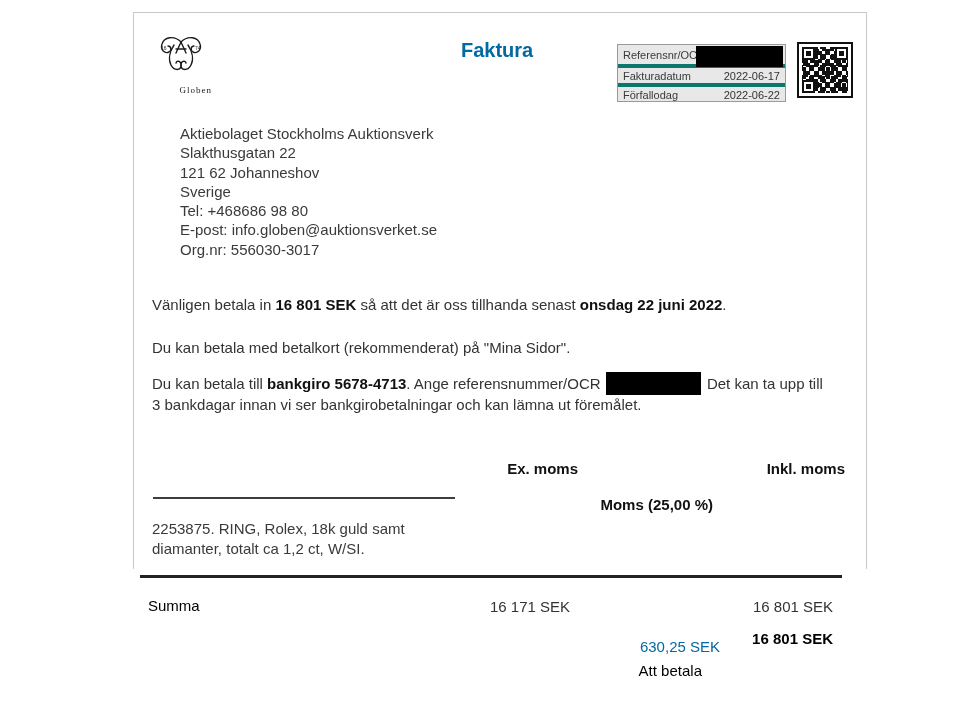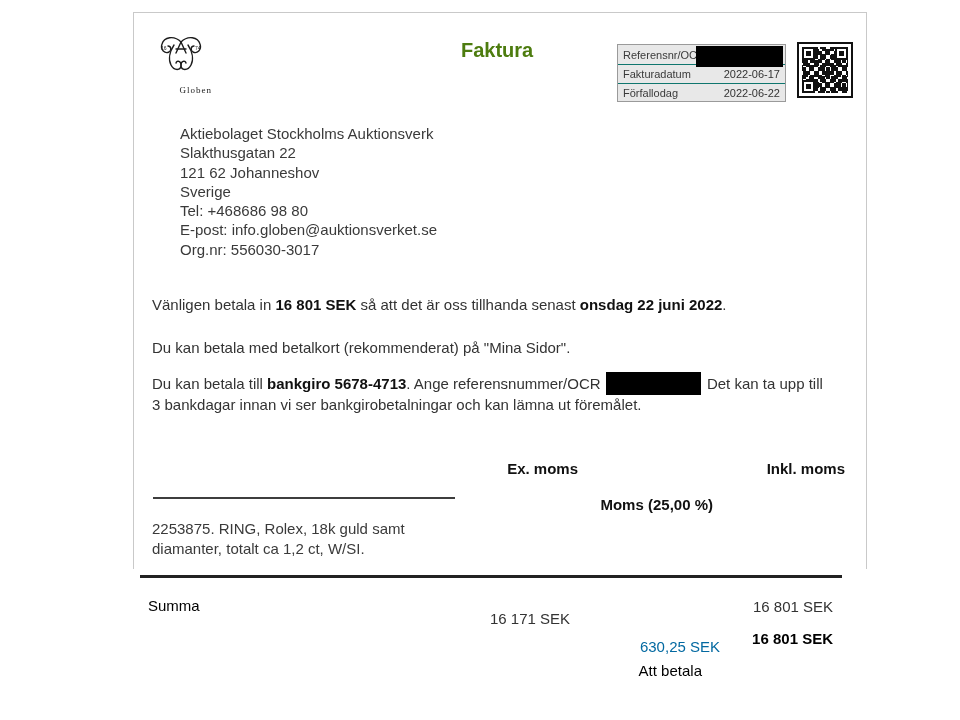--- a/index.html
+++ b/index.html
@@ -12,31 +12,31 @@
     position:absolute; left:133px; top:12px; width:734px; height:557px;
     border:1px solid #c9c9c9; border-bottom:none; background:#ffffff;
   }
   
   .logo { position:absolute; left:150px; top:33px; width:62px; text-align:right; }
   .logo-caption {
     font-family:"Liberation Serif", serif; font-size:9px; letter-spacing:1px;
     color:#222; margin-top:-2px;
   }
   
-  .title { position:absolute; left:461px; top:39px; font-size:20px; font-weight:700; color:#4d7c0f; }
+  .title { position:absolute; left:461px; top:39px; font-size:20px; font-weight:700; color:#0369a1; }
   
   .meta-box {
     position:absolute; left:617px; top:44px; width:169px; height:58px;
     background:#e8e8e8; border:1px solid #9a9a9a; font-size:11px; color:#3a3a3a;
   }
   .meta-row {
     display:flex; justify-content:space-between; align-items:center;
     height:19px; padding:0 5px;
   }
-  .meta-row + .meta-row { border-top:1px solid #0f766e; }
+  .meta-row + .meta-row { border-top:4px solid #0f766e; }
   .meta-value { color:#333; }
   .bar-ocr { position:absolute; left:696px; top:46px; width:87px; height:21px; background:#000; }
   
   .qr {
     position:absolute; left:797px; top:42px; width:56px; height:56px;
     border:2px solid #111; background:#fff; padding:3px;
   }
   .qr-inner {
     position:relative; width:100%; height:100%;
     background:
@@ -62,21 +62,21 @@
   }
   
   .col-h { position:absolute; top:460px; font-size:15px; font-weight:700; color:#111; }
   .h-ex { right:382px;margin-left:16px; } .h-moms { right:247px;margin-top:36px; } .h-inkl { right:115px; }
   .thin-line { position:absolute; left:153px; top:497px; width:302px; height:2px; background:#3d3d3d; }
   .item { position:absolute; left:152px; top:519px; font-size:15px; line-height:19.5px; color:#3a3a3a; }
   
   .thick-line { position:absolute; left:140px; top:575px; width:702px; height:3px; background:#222; }
   .sum { position:absolute; font-size:15px; }
   .sum-label { left:148px; top:597px; font-weight:400; color:#000; }
-  .sum-ex   { right:390px; top:598px; color:#333;margin-top:12px; }
+  .sum-ex   { right:390px; top:598px; color:#333; }
   .sum-moms { right:240px; top:598px; color:#0369a1;margin-top:40px; }
   .sum-inkl { right:127px; top:598px; color:#333; }
   .total-label { right:258px; top:662px; font-weight:400; color:#000; }
   .total-value { right:127px; top:630px; font-weight:700; color:#000; }
 </style>
 </head>
 <body>
 
 <div class="canvas">
 

